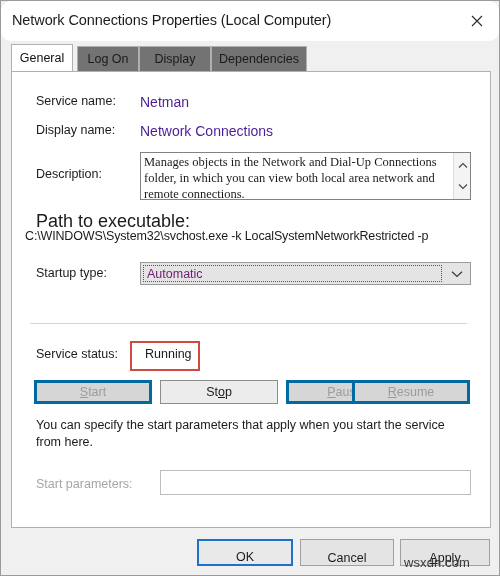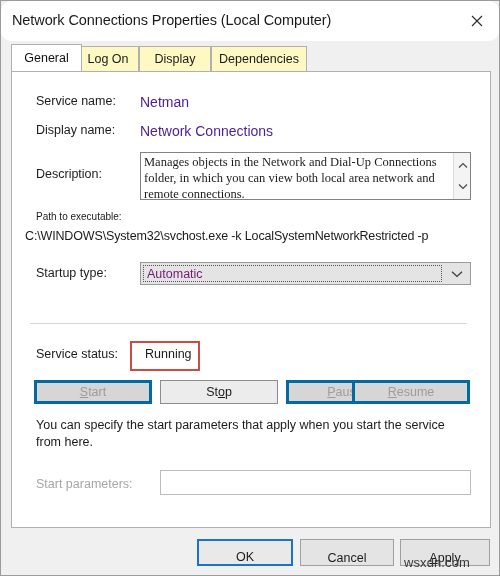--- a/index.html
+++ b/index.html
@@ -68,21 +68,21 @@
     top: 45px;
     width: 480px;
     height: 26px;
     box-sizing: border-box;
   }
   .tab {
     position: absolute;
     top: 0;
     height: 25px;
     box-sizing: border-box;
-    background: #fef9c3;
+    background: #737373;
     border: 1px solid #b0b0b0;
     border-bottom: none;
     font-size: 12.5px;
     color: #1b1b1b;
     display: flex;
     align-items: center;
     justify-content: center;
     padding: 0 8px;
     white-space: nowrap;
   }
@@ -164,21 +164,21 @@
   }
   .scroll-arrow.up { top: 4px; }
   .scroll-arrow.down { top: 25px; }
   .scroll-arrow svg { display: block; }
 
   
   .path-label {
     position: absolute;
     left: 24px;
     top: 139px;
-    font-size: 10px;
+    font-size: 18px;
     color: #1b1b1b;
   }
   .path-value {
     position: absolute;
     left: 13px;
     top: 157px;
     font-size: 12.5px;
     color: #1b1b1b;
     white-space: nowrap;
     width: 466px;
@@ -354,21 +354,21 @@
   <div class="titlebar">
     <div class="titlebar-text">Network Connections Properties (Local Computer)</div>
     <div class="close-btn">
       <svg class="close-icon" viewBox="0 0 16 16" fill="none" stroke="currentColor" stroke-width="1.1">
         <path d="M3 3 L13 13 M13 3 L3 13"></path>
       </svg>
     </div>
   </div>
 
   <div class="tabstrip">
-    <div class="tab selected" style="left:0; width:71px; top:-2px;">
+    <div class="tab selected" style="left:0; width:62px; top:-2px;">
       <span>General</span>
     </div>
     <div class="tab" style="left:66px; width:62px;">
       <span>Log On</span>
     </div>
     <div class="tab" style="left:128px; width:72px;">
       <span>Display</span>
     </div>
     <div class="tab" style="left:200px; width:96px;">
       <span>Dependencies</span>

